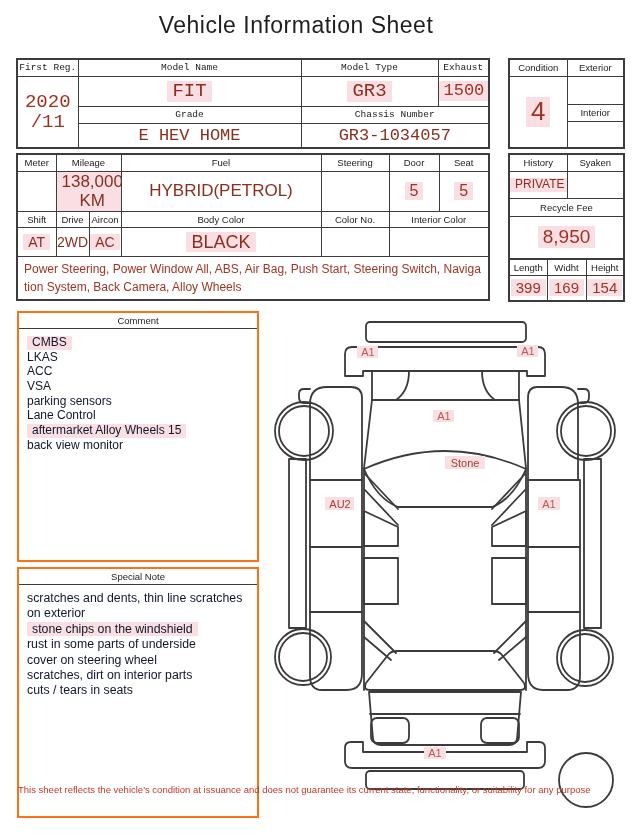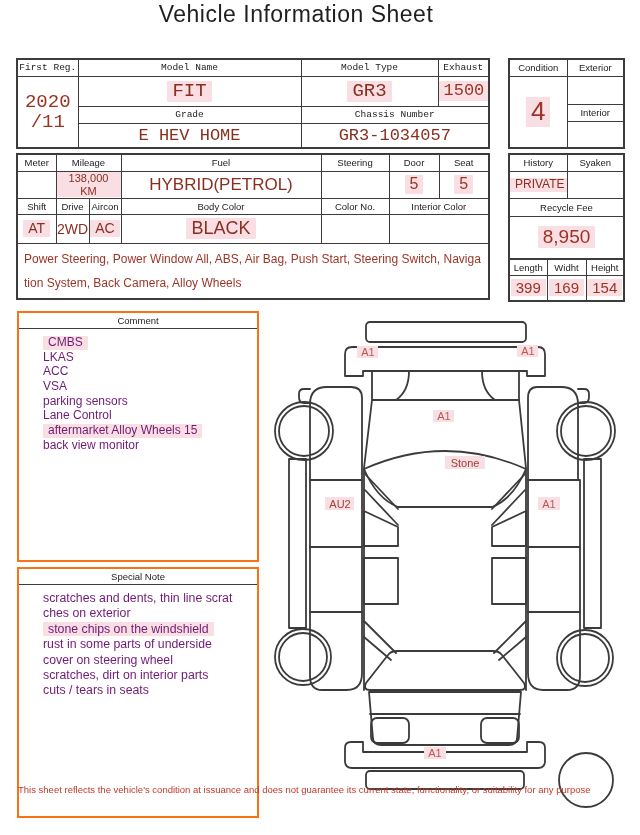--- a/index.html
+++ b/index.html
@@ -1,41 +1,41 @@
 <!DOCTYPE html>
 <html><head>
 <meta charset="utf-8">
 <style>
   html,body{margin:0;padding:0;background:#fff;}
   .sheet{position:relative;width:640px;height:835px;background:#ffffff;
          font-family:"Liberation Sans",sans-serif;overflow:hidden;}
-  .title{position:absolute;left:0;top:1px;width:592px;text-align:center;
+  .title{position:absolute;left:0;top:12px;width:592px;text-align:center;
          font-size:23px;letter-spacing:.5px;color:#1f1f1f;}
   table.grid{border-collapse:collapse;position:absolute;table-layout:fixed;
              border:2px solid #3c3c3c;}
   .grid td{border:1px solid #3c3c3c;text-align:center;vertical-align:middle;
            padding:0;overflow:hidden;}
   .h{font-size:9.5px;color:#1b1b1b;}
   .v{color:#8a2f1f;}
   .vr{color:#9d3322;}
   .hl{background:#f9dfe3;padding:0 5px;display:inline-block;border-radius:1px;line-height:1.15;}
   .fs19{font-size:19px;} .fs18{font-size:18px;} .fs17{font-size:17px;}
   .fs16{font-size:16px;} .fs15{font-size:15px;} .fs14{font-size:14px;}
-  .fs12{font-size:12px;} .fs11{font-size:11px;} .fs26{font-size:26px;}
+  .fs12{font-size:12px;} .fs11{font-size:17px;} .fs26{font-size:26px;}
   tr.r17{height:17px;} tr.r16{height:16px;} tr.r18{height:18px;}
   tr.r25{height:25px;} tr.r26{height:26px;} tr.r27{height:27px;}
   tr.r28{height:28px;} tr.r29{height:29px;} tr.r30{height:30px;}
   tr.r42{height:43px;}
   td.eqp{vertical-align:top;text-align:left;}
-  .eqtxt{padding:3px 6px;font-size:12px;line-height:24px;color:#9c3526;
+  .eqtxt{padding:3px 6px;font-size:12px;line-height:18px;color:#9c3526;
          word-break:break-all;text-align:left;}
   .notebox{position:absolute;border:2px solid #f97316;background:#fff;}
   .notehead{height:15px;border-bottom:1px solid #3c3c3c;text-align:center;
             font-size:9.5px;color:#1b1b1b;line-height:15px;}
-  .notebody{padding:6px 24px;color:#701a75;}
+  .notebody{padding:6px 8px;color:#0f172a;}
   .citem{font-size:12px;line-height:14.6px;}
   .sitem{font-size:12.3px;line-height:15.4px;word-break:break-all;}
   .disclaimer{position:absolute;left:18px;top:784px;width:615px;
               font-size:9.5px;color:#c0392b;white-space:nowrap;}
   .ln{stroke:#3b3b3b;stroke-width:1.8;fill:none;stroke-linejoin:round;stroke-linecap:round;}
   .lblbg{fill:#f9dfe3;stroke:none;}
   text.dlab{font-family:"Liberation Sans",sans-serif;font-size:11px;fill:#b65a4d;text-anchor:middle;}
   text.dlab2{fill:#9c4335;}
 </style>
 </head>

